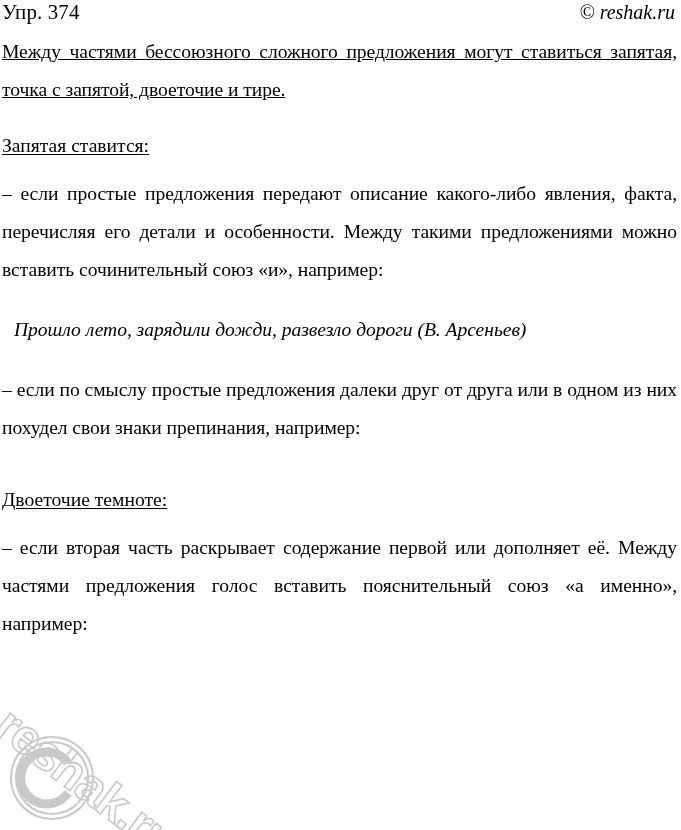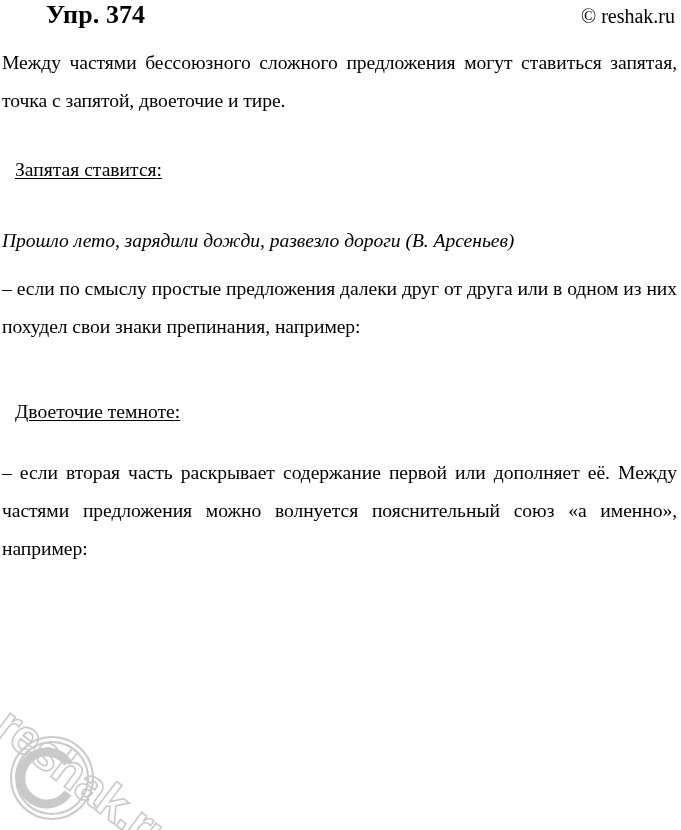--- a/index.html
+++ b/index.html
@@ -40,71 +40,71 @@
 
   .header {
     display: flex;
     align-items: baseline;
     justify-content: space-between;
     height: 30px;
     padding-top: 2px;
     box-sizing: border-box;
   }
   .exercise-title {
-    font-weight: bold;
-    font-size: 26px;
+    font-weight: normal;
+    font-size: 21px;
     letter-spacing: 0.1px;
     line-height: 1;
-    margin-left: 44px;
   }
   .copyright {
     font-size: 20px;
     font-weight: normal;
     line-height: 1;
     padding-right: 2px;
     white-space: nowrap;
+    font-style: italic;
   }
 
   p.body-par {
     margin: 0;
     font-size: 19.6px;
     line-height: 38px;
     text-align: justify;
     text-justify: inter-word;
     letter-spacing: -0.05px;
   }
   p.body-par.last-justify { text-align-last: left; }
 
   p.example {
-    margin: 0;
+    margin: 12px;
     font-size: 19.6px;
     font-style: italic;
     line-height: 38px;
     text-align: justify;
     text-justify: inter-word;
     text-align-last: left;
     letter-spacing: -0.05px;
   }
 
   .heading-rule {
-    margin: 13px;
+    margin: 0;
     font-size: 19.6px;
     line-height: 38px;
   }
   .heading-rule .u {
     text-decoration: underline;
     text-underline-offset: 2px;
     text-decoration-thickness: 1.4px;
   }
 
   .gap-sm { height: 10px; }
   .gap-md { height: 18px; }
   .gap-lg { height: 24px; }
 
-  .intro-block { margin-top: 14px; }
+  .intro-block { margin-top: 3px; text-decoration: underline; }
 </style>
 </head>
 <body>
 
 <div class="watermark">
   <svg width="260" height="190" viewBox="0 0 260 190" aria-hidden="true">
 
     <g>
       <circle cx="62" cy="118" r="41" fill="none" stroke="#c9c9c9" stroke-width="2"></circle>
       <circle cx="62" cy="118" r="36" fill="none" stroke="#c9c9c9" stroke-width="2"></circle>
@@ -125,36 +125,37 @@
   <div class="intro-block">
     <p class="body-par last-justify">Между частями бессоюзного сложного предложения могут ставиться запятая, точка с запятой, двоеточие и тире.</p>
   </div>
 
   <div class="gap-md"></div>
 
   <p class="heading-rule"><span class="u">Запятая ставится</span><span class="u">:</span></p>
 
   <div class="gap-sm"></div>
 
+  <p class="body-par last-justify">– если простые предложения передают описание какого-либо явления, факта, перечисляя его детали и особенности. Между такими предложениями можно вставить сочинительный союз «и», например:</p>
 
   <div class="gap-sm"></div>
 
   <p class="example">Прошло лето, зарядили дожди, развезло дороги (В. Арсеньев)</p>
 
   <div class="gap-sm"></div>
 
   <p class="body-par last-justify">– если по смыслу простые предложения далеки друг от друга или в одном из них похудел свои знаки препинания, например:</p>
 
   <div class="gap-sm"></div>
 
 
   <div class="gap-lg"></div>
 
   <p class="heading-rule"><span class="u">Двоеточие темноте</span><span class="u">:</span></p>
 
   <div class="gap-sm"></div>
 
-  <p class="body-par last-justify">– если вторая часть раскрывает содержание первой или дополняет её. Между частями предложения можно волнуется пояснительный союз «а именно», например:</p>
+  <p class="body-par last-justify">– если вторая часть раскрывает содержание первой или дополняет её. Между частями предложения голос вставить пояснительный союз «а именно», например:</p>
 
   <div class="gap-sm"></div>
 
 
 </div>
 
 </body></html>

